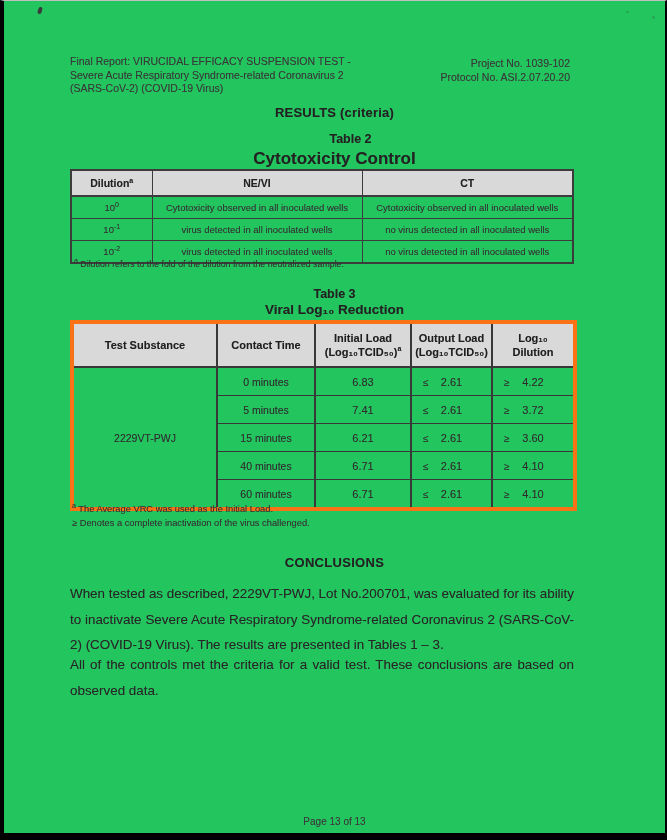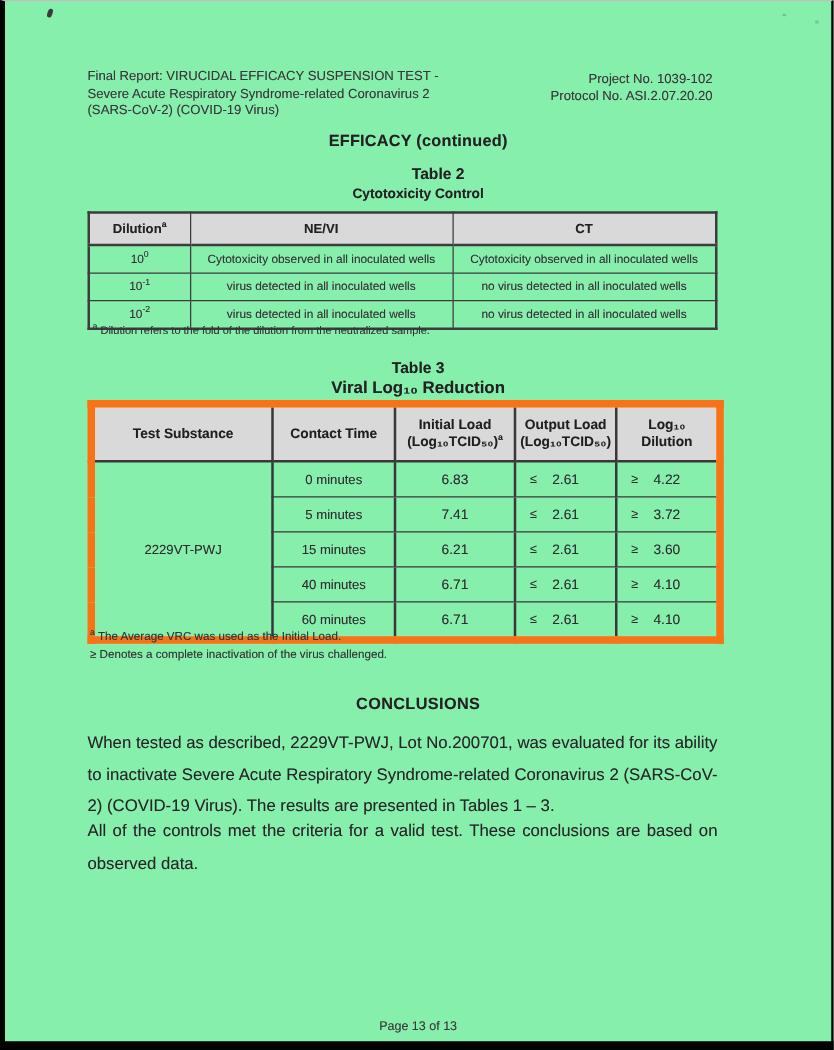--- a/index.html
+++ b/index.html
@@ -1,52 +1,52 @@
 <!DOCTYPE html>
 <html><head>
 <meta charset="utf-8">
 <style>
   html,body{margin:0;padding:0;background:#e9e9e9;}
   .canvas{
     position:relative;
     width:667px;height:840px;
     box-sizing:border-box;
-    background:#86efac;
+    background:#22c55e;
     border-left:4px solid #000;
     border-right:2px solid #000;
     border-bottom:7px solid #000;
     border-top:1px solid #bfbfbf;
     overflow:hidden;
     font-family:"Liberation Sans","DejaVu Sans",sans-serif;
     color:#2b2b2b;
   }
   .abs{position:absolute;}
   
   .speck{position:absolute;background:#3a3a3a;border-radius:40%;}
   .speck.s1{left:34px;top:6px;width:4px;height:7px;transform:rotate(18deg);}
   .speck.s2{left:622px;top:10px;width:3px;height:2px;opacity:.25;}
   .speck.s3{left:648px;top:15px;width:3px;height:3px;opacity:.2;}
   
   .hdr-left{left:66px;top:54px;width:330px;font-size:10.5px;line-height:13.5px;color:#383838;}
   .hdr-right{right:95px;top:56px;width:220px;text-align:right;font-size:10.5px;line-height:13.5px;color:#383838;}
   .center-title{left:0;width:100%;text-align:center;font-weight:bold;color:#222;}
   .results-title{top:104px;font-size:13px;letter-spacing:.2px;}
   .t2-title{top:131px;font-size:12.5px;margin-left:16px;}
-  .t2-sub{top:148px;font-size:11px;}
+  .t2-sub{top:148px;font-size:17px;}
   .t3-title{top:286px;font-size:12.5px;}
   .t3-sub{top:301px;font-size:13.5px;}
   .concl-title{top:554px;font-size:13px;letter-spacing:.3px;}
   
   table{border-collapse:collapse;table-layout:fixed;}
   .t2{left:66px;top:168px;width:502px;}
   .t2 th,.t2 td{border:1px solid #3c3c3c;text-align:center;vertical-align:middle;padding:0;}
   .t2{border:2px solid #3c3c3c;}
   .t2 th{background:#d9d9d9;height:24px;font-size:10.5px;color:#222;border-bottom-width:2px;}
   .t2 td{height:21px;font-size:9.5px;color:#333;}
-  .t3{left:66px;top:319px;width:503px;border:6px solid #f97316;padding-left:24px;}
+  .t3{left:66px;top:319px;width:503px;border:4px solid #f97316;padding-left:24px;}
   .t3 th,.t3 td{border:1px solid #383838;border-left-width:2px;border-right-width:2px;text-align:center;vertical-align:middle;padding:0;}
   .t3 th{background:#d9d9d9;height:42px;font-size:11px;line-height:14px;color:#1f1f1f;border-bottom-width:2px;}
   .t3 td{height:27px;font-size:10.5px;color:#2d2d2d;}
   .t3 td.num{font-size:11px;}
   .t3 td.cmp{position:relative;font-size:11px;}
   .t3 .sym{position:absolute;left:11px;top:50%;transform:translateY(-50%);font-size:10px;}
   sup{font-size:7px;vertical-align:super;line-height:0;}
   .fn{font-size:8.8px;color:#333;}
   .fn-t2{left:70px;top:258px;}
   .fn-a{left:68px;top:503px;font-size:9.3px;}
@@ -71,21 +71,21 @@
   <div class="abs hdr-left">
     <div>Final Report: VIRUCIDAL EFFICACY SUSPENSION TEST -</div>
     <div>Severe Acute Respiratory Syndrome-related Coronavirus 2</div>
     <div>(SARS-CoV-2) (COVID-19 Virus)</div>
   </div>
   <div class="abs hdr-right">
     <div>Project No. 1039-102</div>
     <div>Protocol No. ASI.2.07.20.20</div>
   </div>
 
-  <div class="abs center-title results-title">EFFICACY (continued)</div>
+  <div class="abs center-title results-title">RESULTS (criteria)</div>
 
   <div class="abs center-title t2-title">Table 2</div>
   <div class="abs center-title t2-sub">Cytotoxicity Control</div>
 
   <table class="abs t2">
     <colgroup>
         <col style="width:81px">
         <col style="width:210px">
         <col style="width:211px">
       </colgroup>

